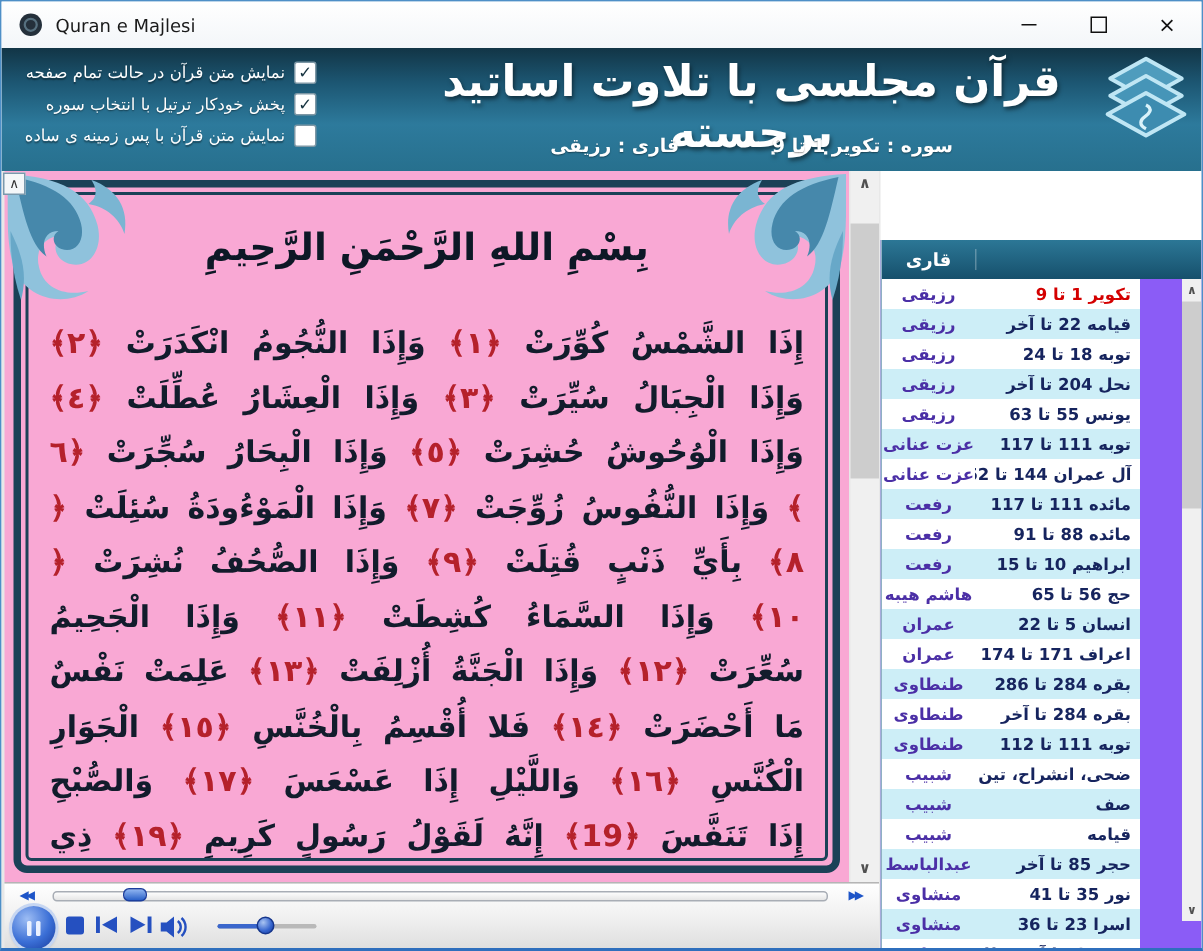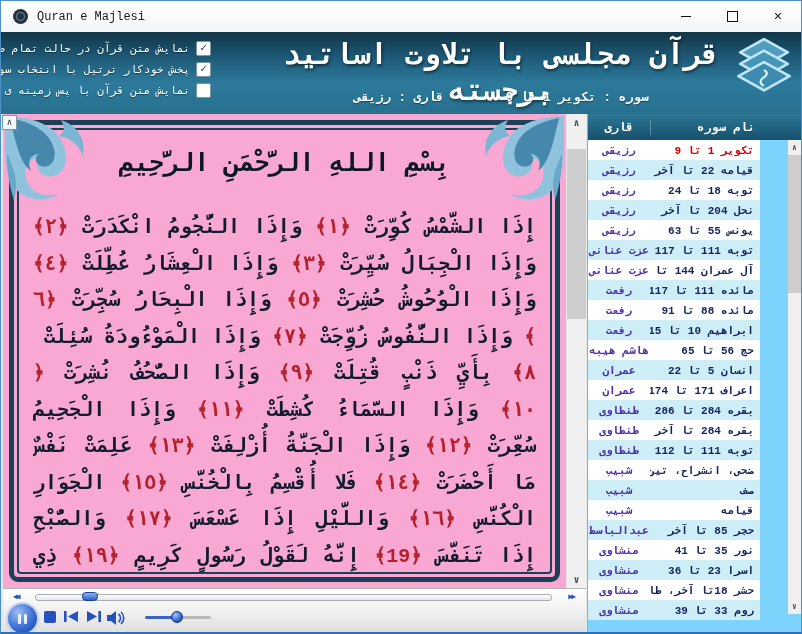--- a/index.html
+++ b/index.html
@@ -1,19 +1,19 @@
 <!DOCTYPE html>
 <html><head>
 <meta charset="utf-8">
 <style>
   html,body{margin:0;padding:0;width:802px;height:634px;overflow:hidden;
     font-family:"DejaVu Sans",sans-serif;background:#d6d6d6;}
   .window{position:absolute;top:0;left:0;width:802px;height:634px;
     border:1px solid #4e8fc7;border-bottom:2px solid #2f6fbd;box-sizing:border-box;
-    background:#fff;overflow:hidden;font-family:Liberation Mono, monospace;}
+    background:#fff;overflow:hidden;}
   
   .titlebar{height:31px;display:flex;align-items:center;background:linear-gradient(#ffffff,#f3f6f9);}
   .app-icon{margin:0 8px 0 11px;display:flex;align-items:center;}
   .win-title{font-size:12px;color:#1a1a1a;}
   .win-controls{margin-left:auto;display:flex;height:31px;}
   .win-btn{width:46px;height:31px;display:flex;align-items:center;justify-content:center;color:#111;font-size:14px;cursor:default;}
   .glyph-min{display:block;width:10px;border-top:1.4px solid #111;}
   .glyph-max{display:block;width:9px;height:9px;border:1.3px solid #111;}
   
   .header{position:absolute;top:31px;left:0;right:0;height:82px;
@@ -70,21 +70,21 @@
   .ctl{position:absolute;top:7px;display:flex;align-items:center;justify-content:center;}
   .stop-btn{left:40px;}
   .prev-btn{left:60px;}
   .next-btn{left:82px;}
   .mute-btn{left:104px;}
   .vol-track{position:absolute;left:142px;top:13px;width:66px;height:3px;background:#b9b9b9;border-radius:2px;}
   .vol-fill{height:3px;background:#3a66cc;border-radius:2px;}
   .vol-thumb{position:absolute;top:-5px;width:12px;height:12px;border-radius:50%;
     background:radial-gradient(circle at 35% 30%,#a9c4f2,#3463cd 60%,#1c3f9e);border:1px solid #16368c;box-sizing:border-box;}
   
-  .sidebar{width:213px;border-left:1px solid #8fb0c4;position:relative;background:#7dd3fc;overflow:hidden;}
+  .sidebar{width:213px;border-left:1px solid #8fb0c4;position:relative;background:#8b5cf6;overflow:hidden;margin-top:46px;}
   .tbl-header{height:26px;background:linear-gradient(#2c7796,#16506c);display:flex;align-items:center;
     color:#fff;font-size:12px;font-weight:bold;}
   .th-qari{width:62px;text-align:center;border-right:1px solid rgba(255,255,255,.28);direction:rtl;}
   .th-surah{flex:1;text-align:center;direction:rtl;}
   .tbl-body{position:absolute;top:26px;left:0;width:172px;bottom:0;overflow:hidden;}
   .row{height:20px;display:flex;align-items:center;background:#fff;}
   .row:nth-child(even){background:#cdeef7;}
   .cell-qari{width:62px;text-align:center;font-size:11px;font-weight:bold;color:#4b2fa6;direction:rtl;white-space:nowrap;}
   .cell-surah{flex:1;text-align:right;padding-right:6px;font-size:11px;font-weight:bold;color:#16245e;direction:rtl;white-space:nowrap;overflow:hidden;}
   .row.selected .cell-surah{color:#d40000;}
@@ -238,21 +238,20 @@
             <div class="vol-fill" style="width: 48%;"></div>
             <div class="vol-thumb" style="left: calc(48% - 6px);"></div>
           </div>
         </div>
       </div>
     </div>
 
     <div class="sidebar">
       <div class="tbl-header">
         <div class="th-qari">قاری</div>
-        <div class="th-surah">نام سوره</div>
       </div>
       <div class="tbl-body">
         <div class="row selected">
             <span class="cell-qari">رزیقی</span>
             <span class="cell-surah">تکویر 1 تا 9</span>
           </div>
         <div class="row">
             <span class="cell-qari">رزیقی</span>
             <span class="cell-surah">قیامه 22 تا آخر</span>
           </div>

